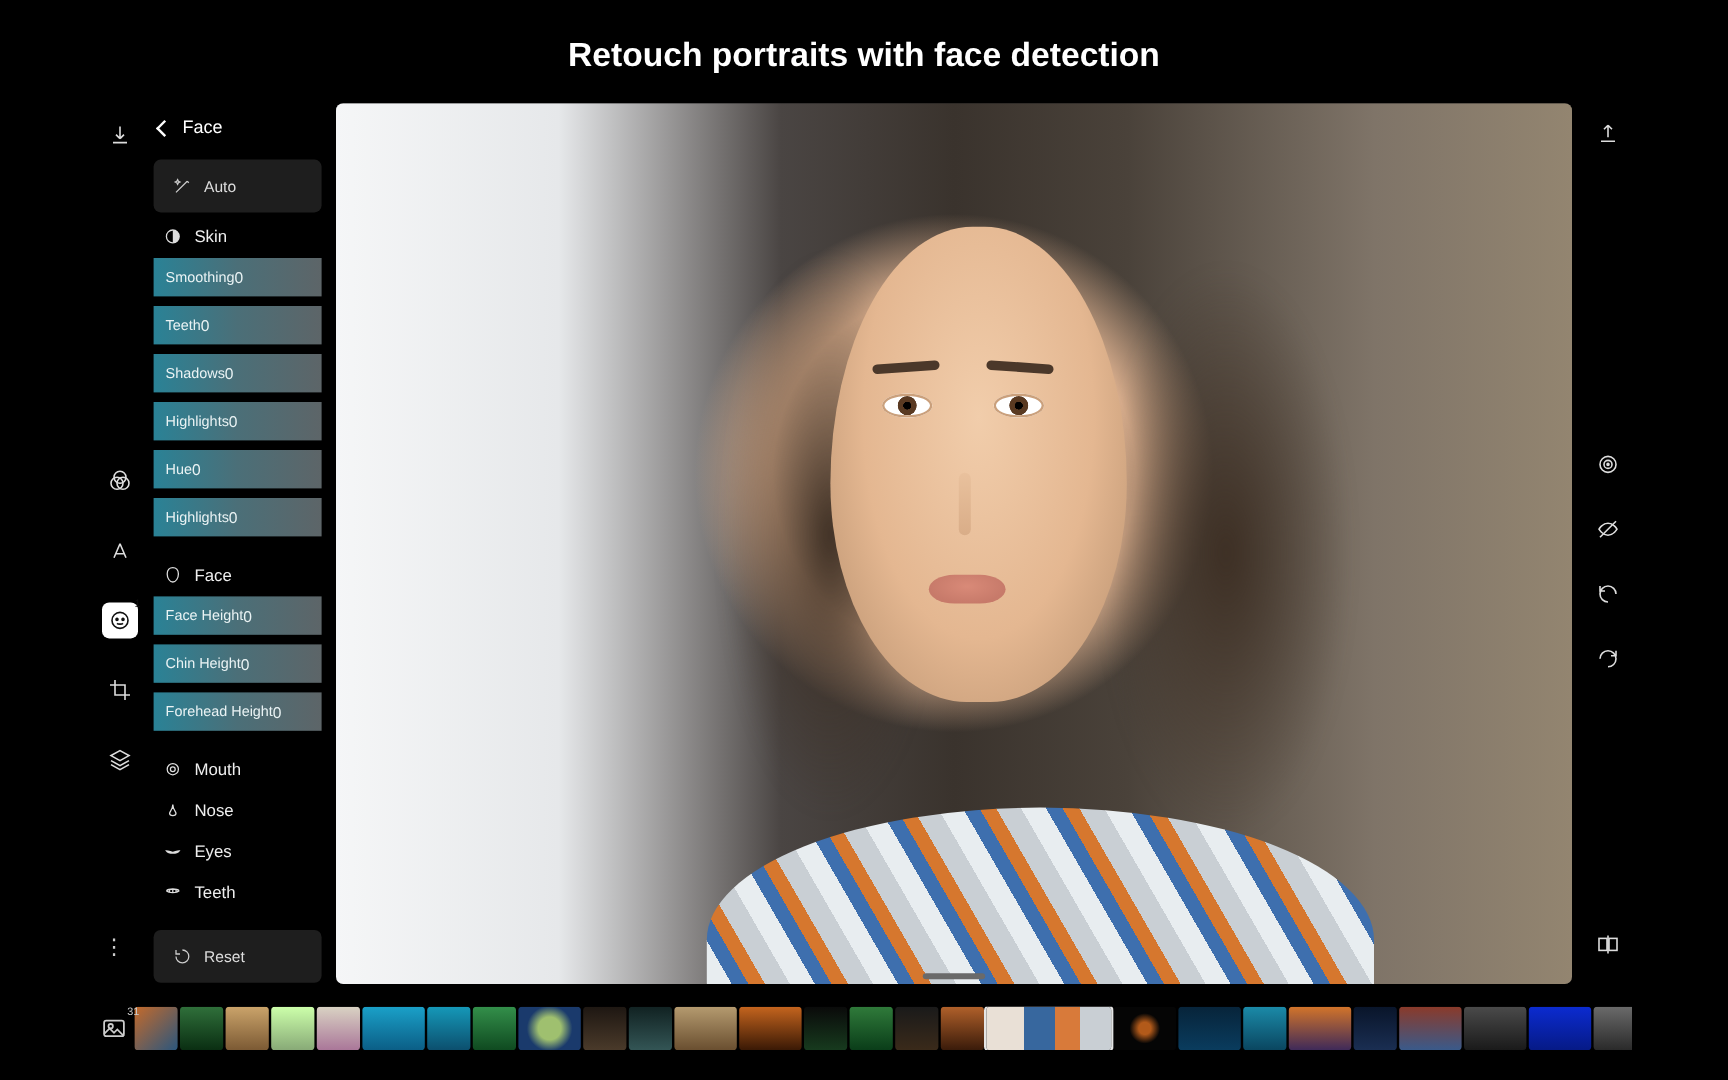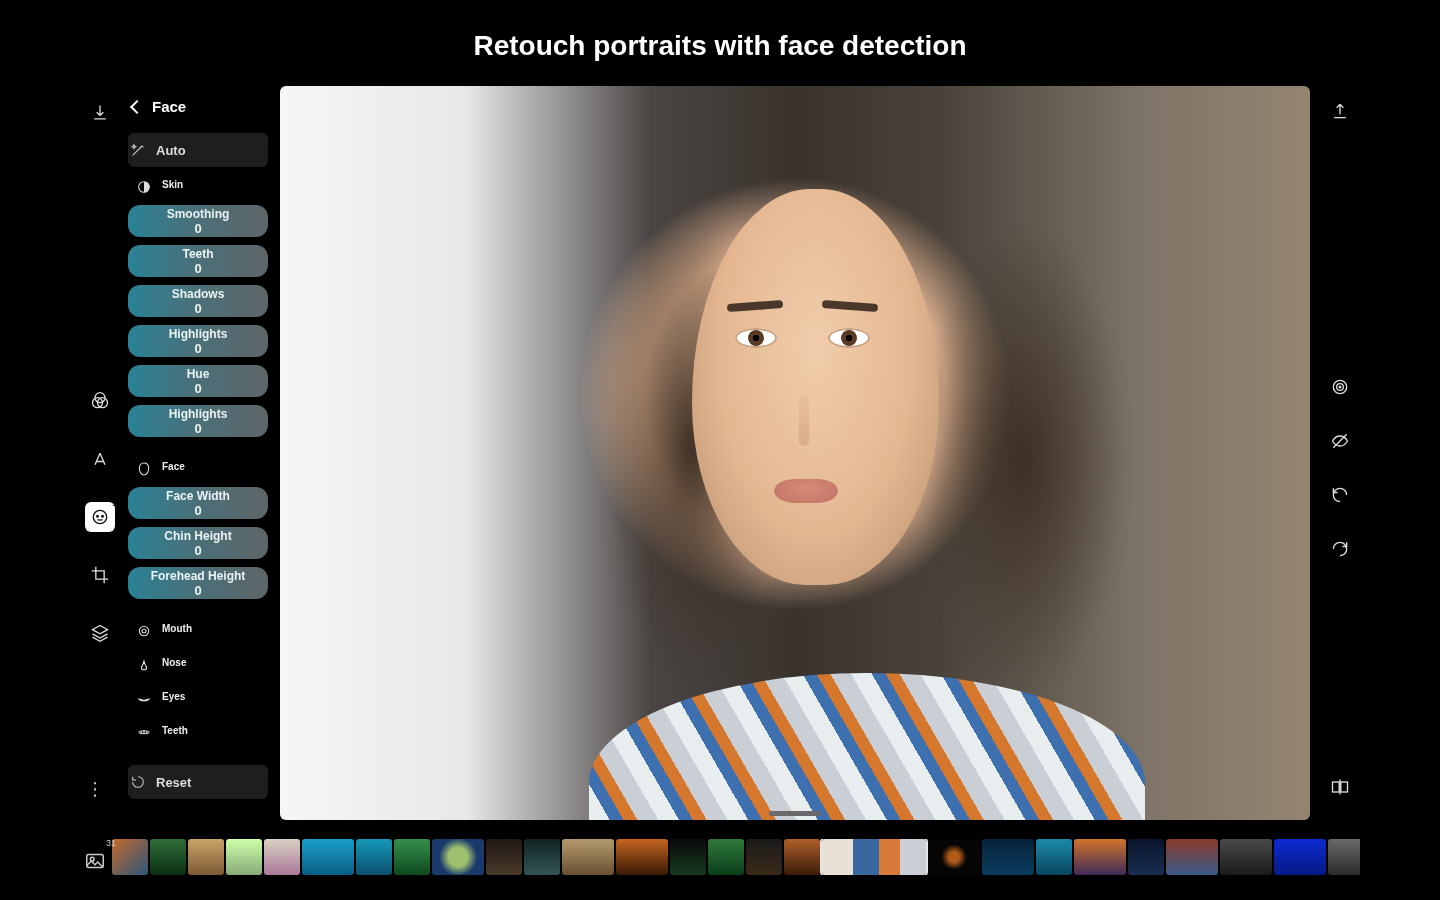--- a/index.html
+++ b/index.html
@@ -22,46 +22,46 @@
   .left-rail .top-icon { margin-top: 12px; }
   .left-rail .group { display:flex; flex-direction:column; gap:28px; align-items:center; margin-top:230px;}
   .rail-btn { width: 30px; height: 30px; display:flex; align-items:center; justify-content:center; border-radius:6px; cursor:pointer; }
   .rail-btn.active { background:#fff; color:#000; }
   .rail-btn svg { width:20px; height:20px; stroke:#ddd; fill:none; stroke-width:1.6;}
   .rail-btn.active svg { stroke:#111; }
 
   
   .sidebar {
     position: absolute; top:0; left: 48px; width: 140px; height: 100%;
-    display:flex; flex-direction:column; gap:4px;font-weight:bold;
+    display:flex; flex-direction:column; gap:4px;
   }
   .sidebar-header {
     display:flex; align-items:center; gap:10px; padding: 12px 4px 14px 4px;
     font-size: 15px; color:#fff;
   }
   .chev-left { width:10px; height:10px; border-left:2px solid #fff; border-bottom:2px solid #fff; transform:rotate(45deg); }
 
   .pill {
-    display:flex; align-items:center; gap:10px; height:34px; padding:0 2px;
+    display:flex; align-items:center; gap:10px; height:44px; padding:0 16px;
     border-radius:6px; font-size:13px; color:#ddd; cursor:pointer;
   }
   .pill.dark { background:#1e1e1e; }
   .pill .ic { width:16px; height:16px; display:flex; align-items:center; justify-content:center;}
   .pill .ic svg{width:16px;height:16px;stroke:#ccc;fill:none;stroke-width:1.6;}
 
-  .section-label { display:flex; align-items:flex-start; gap:10px; padding:8px 4px 6px 8px; font-size:10px; color:#eee;}
+  .section-label { display:flex; align-items:flex-start; gap:10px; padding:8px 4px 6px 8px; font-size:14px; color:#eee;}
   .section-label .ic{width:16px;height:16px;display:flex;align-items:center;justify-content:center;}
   .section-label .ic svg{width:16px;height:16px;stroke:#ddd;fill:none;stroke-width:1.6;}
 
   .slider-row {
-    display:flex; align-items:center; justify-content:center;
+    display:flex; align-items:center; justify-content:flex-start;
     height:32px; padding:0 10px; margin-bottom:4px;
-    border-radius:12px;
+    border-radius:0;
     background: linear-gradient(90deg, #2a8296 0%, #4b6f78 50%, #5d6568 100%);
-    color:#eaf3f4; font-size:12px; cursor:pointer;flex-direction:column;
+    color:#eaf3f4; font-size:12px; cursor:pointer;
   }
   .slider-row .val { font-size:13px; color:#eaf3f4;}
 
   .section-gap { height:4px; }
 
   .more-btn { position:absolute; bottom:20px; left:4px; width:24px; color:#ccc; font-size:18px; letter-spacing:2px; text-align:center; cursor:pointer;}
 
   
   .canvas {
     position:absolute; top:0; left:200px; right:50px; bottom:0;
@@ -98,21 +98,21 @@
   .right-rail .group{display:flex;flex-direction:column;gap:28px;align-items:center;margin-top:250px;}
   .right-rail .bottom-icon{position:absolute;bottom:20px;}
   .rr-btn{width:26px;height:26px;display:flex;align-items:center;justify-content:center;cursor:pointer;}
   .rr-btn svg{width:20px;height:20px;stroke:#ddd;fill:none;stroke-width:1.6;}
 
   
   .filmstrip{
     position:absolute; left:80px; right:80px; bottom:22px; height:42px;
     display:flex; align-items:center; gap:2px;
   }
-  .fs-label{width:30px;height:30px;position:relative;display:flex;align-items:flex-end;justify-content:center;}
+  .fs-label{width:30px;height:30px;position:relative;display:flex;align-items:center;justify-content:center;}
   .fs-label svg{width:22px;height:22px;stroke:#ccc;fill:none;stroke-width:1.6;}
   .fs-count{position:absolute;top:-4px;right:-6px;font-size:9px;color:#ccc;}
   .thumbs{flex:1;display:flex;gap:2px;overflow:hidden;}
   .thumb{height:36px;border-radius:3px;flex:0 0 auto;}
   .thumb.sel{outline:2px solid #e5e5e5;outline-offset:0;}
   .thumb.wide{width:104px;}
   .thumb.med{width:52px;}
   .thumb.sm{width:36px;}
   .t0{background:linear-gradient(135deg,#c46a2b,#2b567d);}
   .t1{background:linear-gradient(#2f6f3a,#0a2e12);}
@@ -246,21 +246,21 @@
     <div class="section-label">
       <span class="ic">
           <svg viewBox="0 0 24 24">
             <path d="M12 3c4 0 7 3 7 8s-3 10-7 10-7-5-7-10 3-8 7-8z"></path>
             <path d="M9 10h0M15 10h0"></path>
           </svg>
         </span>
       <span>Face</span>
     </div>
     <div class="slider-row">
-        <span>Face Width</span>
+        <span>Face Height</span>
         <span class="val">0</span>
       </div>
     <div class="slider-row">
         <span>Chin Height</span>
         <span class="val">0</span>
       </div>
     <div class="slider-row">
         <span>Forehead Height</span>
         <span class="val">0</span>
       </div>

